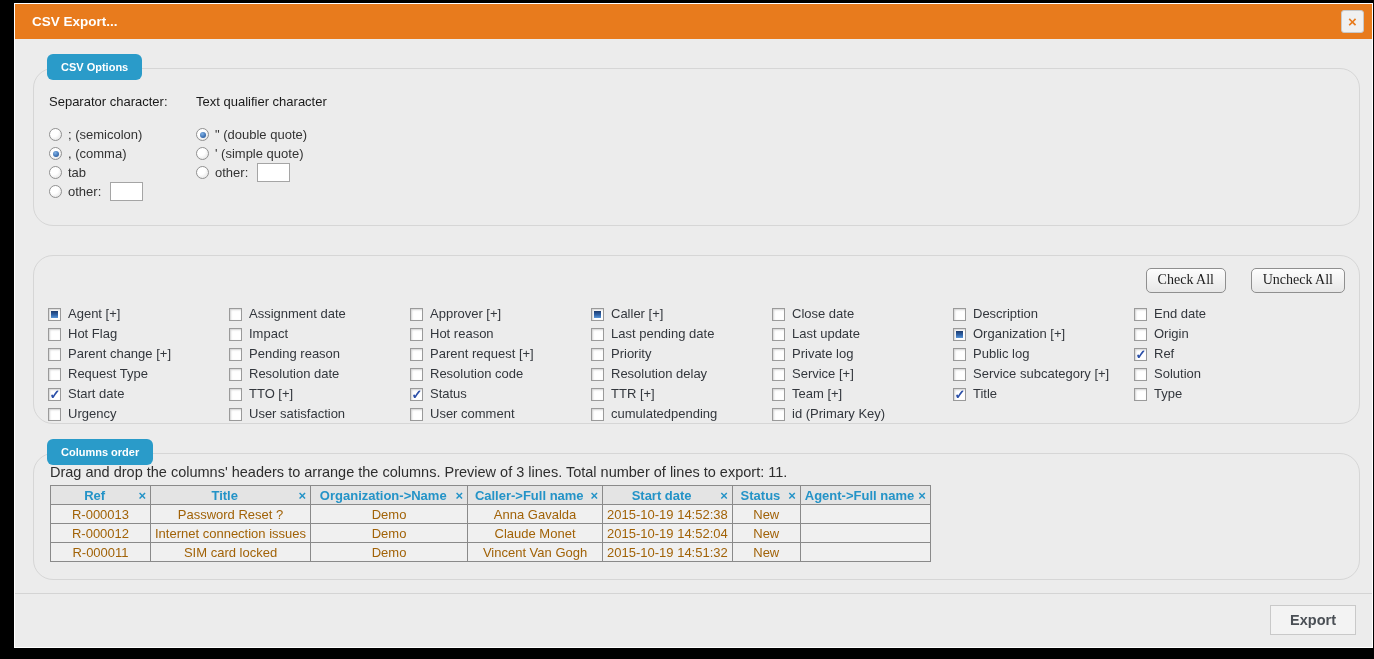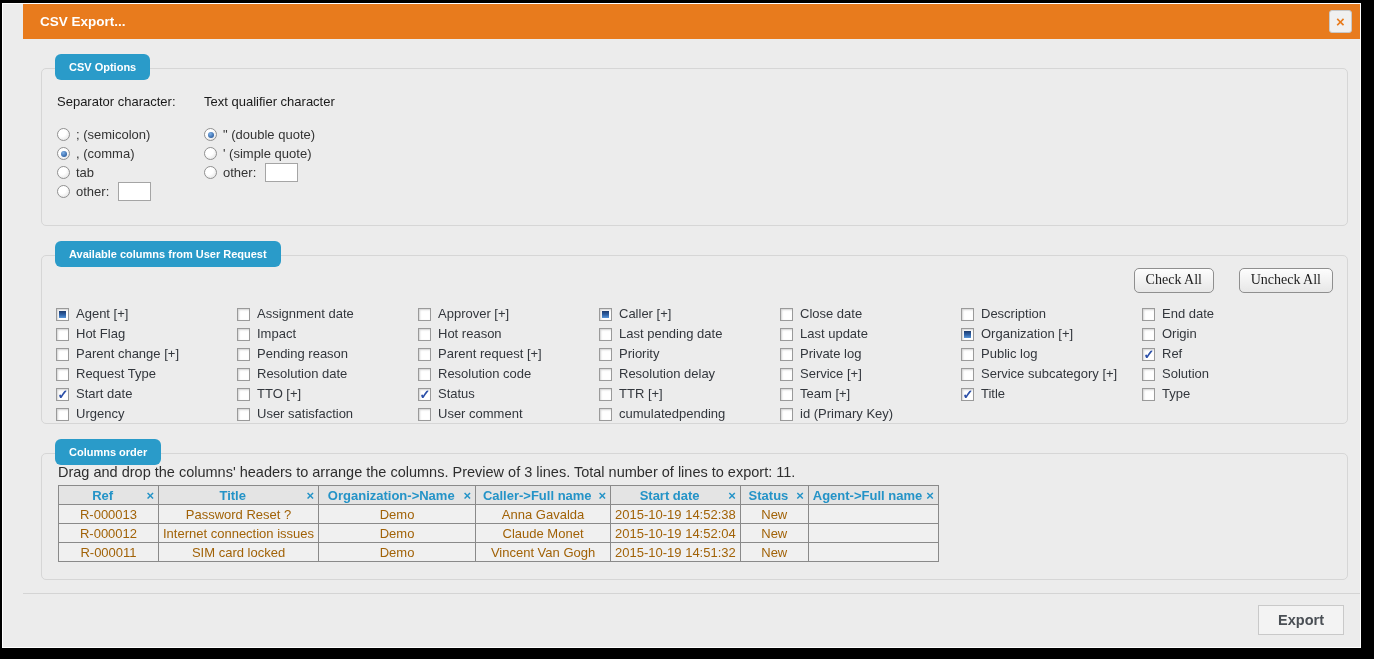--- a/index.html
+++ b/index.html
@@ -1,30 +1,30 @@
 <!DOCTYPE html>
 <html><head>
 <meta charset="utf-8">
 <style>
   * { box-sizing: border-box; margin: 0; padding: 0; }
   html,body { width:1374px; height:659px; background:#000; overflow:hidden;
               font-family:"Liberation Sans", sans-serif; font-size:13px; }
-  .dialog { position:absolute; left:2px; top:3px; width:1359px; height:645px;
-            background:#ececec; border:1px solid #fff;padding-left:20px; }
+  .dialog { position:absolute; left:14px; top:3px; width:1359px; height:645px;
+            background:#ececec; border:1px solid #fff; }
   
   .titlebar { height:35px; background:#e87b1d; display:flex; align-items:center;
               padding:0 8px 0 17px; }
   .titlebar .ttl { color:#fff; font-weight:bold; font-size:13.5px; flex:1; }
   .close-btn { width:23px; height:23px; background:#f0f0f0; border:1px solid #c8c8c8;
                border-radius:3px; display:flex; align-items:center; justify-content:center;
                cursor:pointer; }
   .close-btn span { color:#e87b1d; font-weight:bold; font-size:15px; line-height:1; }
   
   .section { position:relative; margin:29px 12px 0 18px; }
-  .fieldset { border:1px solid #d6d6d6; border-radius:5px; background:#ececec; }
+  .fieldset { border:1px solid #d6d6d6; border-radius:20px; background:#ececec; }
   .badge { position:absolute; top:-14px; left:14px; z-index:2; background:#2a9bc9;
            color:#fff; font-weight:bold; font-size:11px; padding:7px 14px;
            border-radius:6px; white-space:nowrap; }
   
   .fs-options { padding:25px 15px 16px; height:158px; }
   .opt-cols { display:flex; }
   .col-sep { width:147px; } .col-qual { width:163px; } .col-loc { flex:1; }
   .grp-label { color:#1a1a1a; font-size:13px; margin-bottom:16px; }
   .optrow { display:flex; align-items:center; gap:6px; height:19px; color:#333; }
   .radio { width:13px; height:13px; flex:0 0 13px; border-radius:50%;
@@ -129,21 +129,20 @@
                 <span>other:</span>
                 <input class="tiny-input" style="">
               </label>
             </div>
         </div>
       </div>
     </div>
   </div>
 
   <div class="section">
-    <div class="badge">Available columns from User Request</div>
     <div class="fieldset fs-cols">
       <div class="btnrow">
         <button class="ui-btn">Check All</button>
         <button class="ui-btn">Uncheck All</button>
       </div>
       <div class="grid">
           <div class="gcol">
             <label class="citem">
               <span class="cb indeterminate"></span>
               <span>Agent [+]</span>

